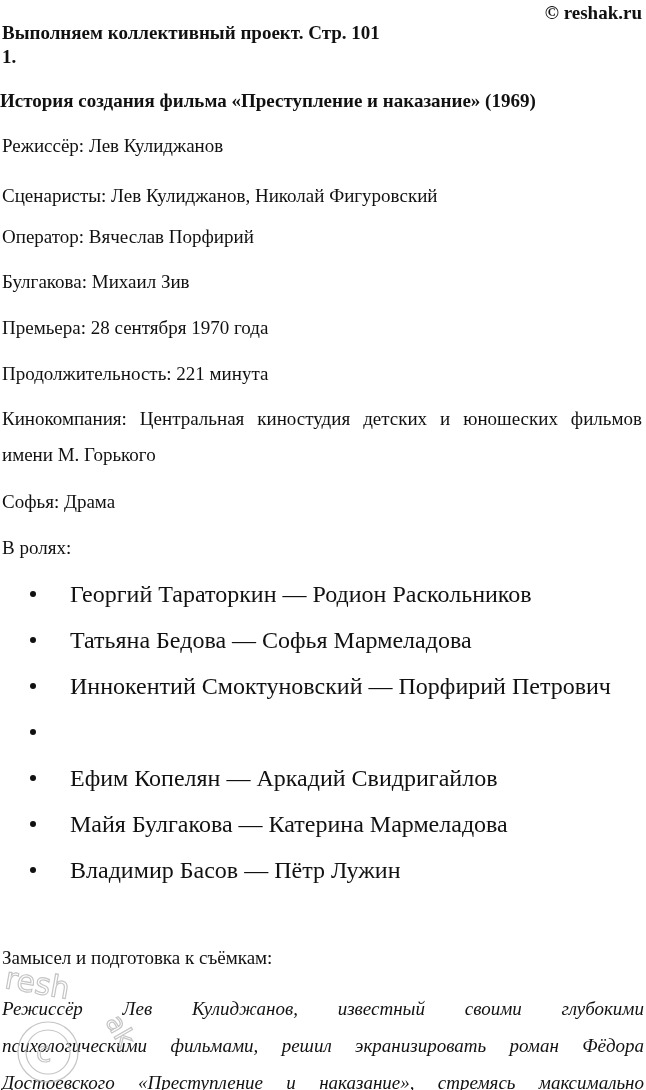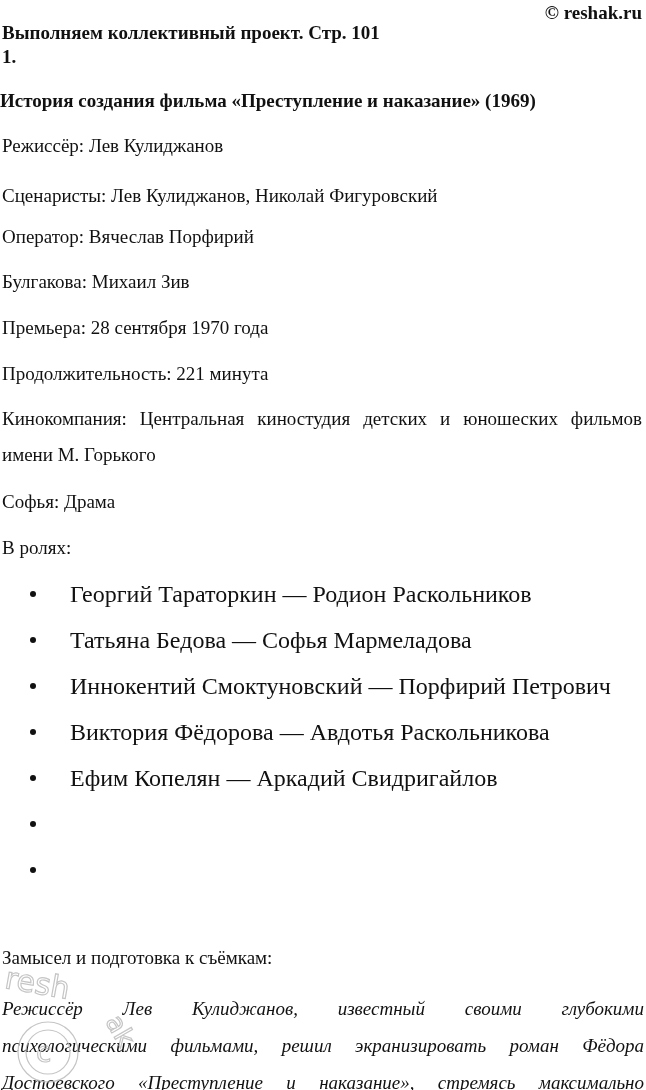--- a/index.html
+++ b/index.html
@@ -56,24 +56,24 @@
 <div class="field" style="top:356px"><b>Продолжительность:</b><span> 221 минута</span></div>
 <div class="field justify" style="top:401px"><b>Кинокомпания:</b><span> Центральная киностудия детских и юношеских фильмов имени М. Горького</span></div>
 <div class="field" style="top:484px"><b>Софья:</b><span> Драма</span></div>
 
 <div class="field" style="top:530px"><b>В ролях:</b></div>
 
 <ul class="cast">
   <li><span class="bullet"></span><span>Георгий Тараторкин — Родион Раскольников</span></li>
   <li><span class="bullet"></span><span>Татьяна Бедова — Софья Мармеладова</span></li>
   <li><span class="bullet"></span><span>Иннокентий Смоктуновский — Порфирий Петрович</span></li>
-  <li><span class="bullet"></span><span>Виктория Фёдорова — Авдотья Раскольникова</span></li>
+  <li><span class="bullet"></span></li>
   <li><span class="bullet"></span><span>Ефим Копелян — Аркадий Свидригайлов</span></li>
-  <li><span class="bullet"></span></li>
-  <li><span class="bullet"></span></li>
+  <li><span class="bullet"></span><span>Майя Булгакова — Катерина Мармеладова</span></li>
+  <li><span class="bullet"></span><span>Владимир Басов — Пётр Лужин</span></li>
 </ul>
 
 <div class="field" style="top:940px"><b>Замысел и подготовка к съёмкам:</b></div>
 
 <div class="para">
   <span class="line">Режиссёр Лев Кулиджанов, известный своими глубокими</span>
   <span class="line">психологическими фильмами, решил экранизировать роман Фёдора</span>
   <span class="line">Достоевского «Преступление и наказание», стремясь максимально</span>
 </div>
 

